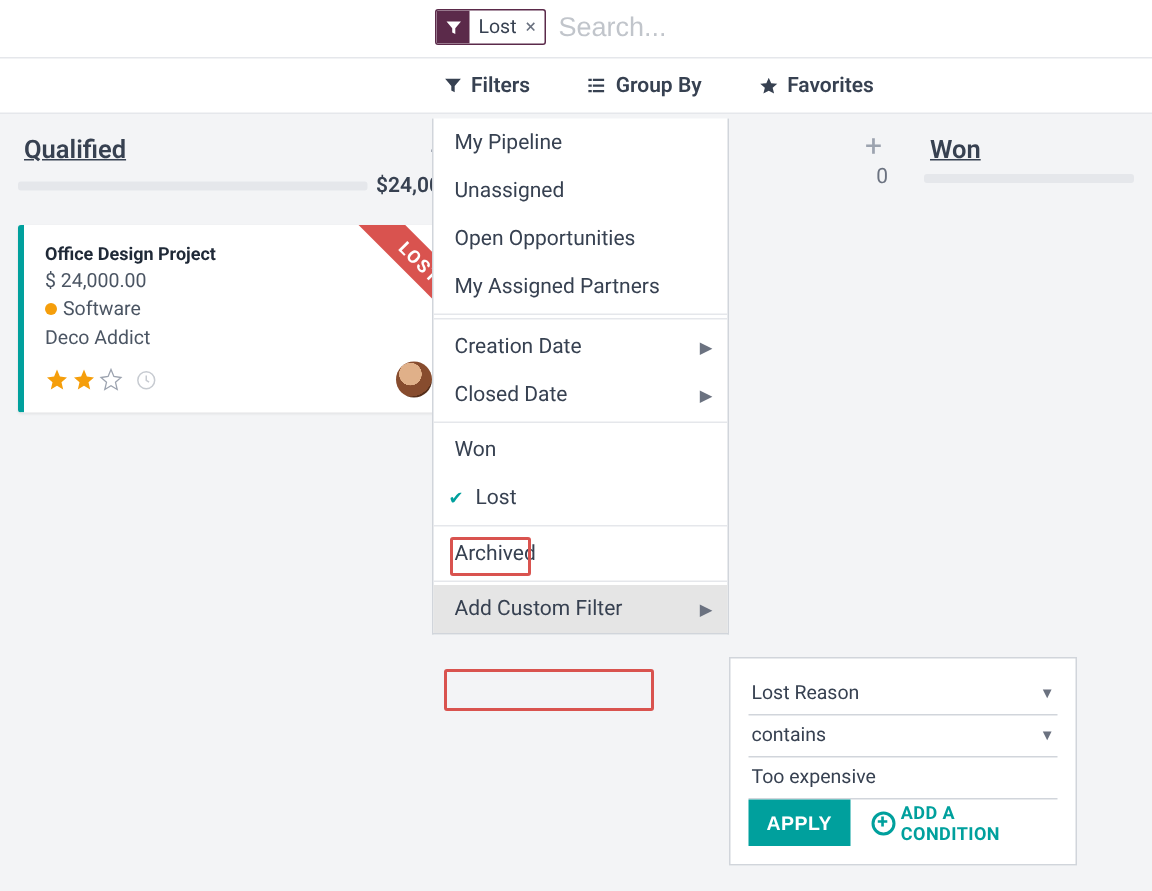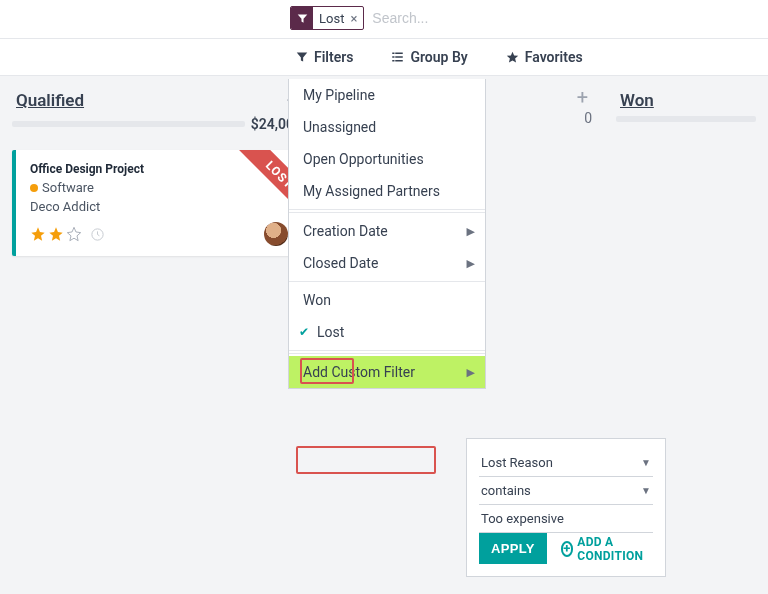--- a/index.html
+++ b/index.html
@@ -4,21 +4,21 @@
 <style>
   * { box-sizing: border-box; margin: 0; padding: 0; }
   body { font-family: -apple-system, BlinkMacSystemFont, "Segoe UI", Roboto, Helvetica, Arial, sans-serif; background: #fff; color: #374151; width: 768px; height: 594px; overflow: hidden; }
   
   
   .search-bar { display: flex; align-items: center; padding: 6px 0 8px 290px; border-bottom: 1px solid #e5e7eb; }
   .filter-pill { display: inline-flex; align-items: center; border: 1px solid #5b2a4a; border-radius: 2px; overflow: hidden; font-size: 13px; }
   .filter-pill .pill-icon { background:#5b2a4a; color:#fff; width:22px; height:22px; display:flex; align-items:center; justify-content:center; }
   .filter-pill .pill-label { padding: 2px 6px; color:#374151; }
   .filter-pill .pill-close { padding: 0 6px 0 0; color:#6b7280; cursor:pointer; }
-  .search-input { border:none; outline:none; margin-left:8px; font-size:14px; color:#374151; width:200px; }
+  .search-input { border:none; outline:none; margin-left:8px; font-size:18px; color:#374151; width:200px; }
   .search-input::placeholder { color:#c1c5cb; }
   
   
   .view-toolbar { position:absolute; top:82px; right:24px; display:flex; gap:6px; }
   .view-btn { width:28px; height:28px; display:flex; align-items:center; justify-content:center; border:1px solid transparent; border-radius:2px; color:#6b7280; cursor:pointer; }
   .view-btn.active { border-color:#d1d5db; background:#fff; }
   
   svg { display:block; }
   
   
@@ -54,27 +54,27 @@
   
   .ribbon { position:absolute; top:14px; right:-34px; transform:rotate(45deg); background:#d9534f; color:#fff; font-weight:700; font-size:12px; letter-spacing:1px; padding:4px 40px; }
   
   
   .dropdown { position:absolute; top:40px; left:288px; width:198px; background:#fff; border:1px solid #d1d5db; border-top:none; z-index:30; }
   .dd-item { position:relative; padding:8px 14px; font-size:14px; color:#374151; cursor:pointer; display:flex; align-items:center; }
   .dd-sep { height:1px; background:#e5e7eb; margin:2px 0; }
   .dd-item .chev { position:absolute; right:10px; color:#6b7280; font-size:11px; }
   .dd-item .check { position:absolute; left:10px; color:#00A09D; font-size:12px; }
   .dd-item.checked { padding-left:28px; }
-  .dd-item.highlight-row { background:#bef264; }
+  .dd-item.highlight-row { background:#e5e5e5; }
   .red-box { position:absolute; border:2px solid #d9534f; pointer-events:none; z-index:40; }
   .red-lost { top:358px; left:300px; width:54px; height:26px; border-radius:2px; }
   .red-custom { top:446px; left:296px; width:140px; height:28px; border-radius:2px; }
   
   
-  .flyout { position:absolute; top:438px; left:466px; width:200px; background:#fff; border:1px solid #d1d5db; padding:10px 12px 12px; z-index:25; }
+  .flyout { position:absolute; top:438px; left:486px; width:232px; background:#fff; border:1px solid #d1d5db; padding:10px 12px 12px; z-index:25; }
   .fly-line { display:flex; align-items:center; justify-content:space-between; border-bottom:1px solid #d1d5db; padding:6px 2px; font-size:13px; color:#374151; }
   .fly-line .caret { color:#6b7280; font-size:10px; }
   .fly-actions { display:flex; align-items:center; gap:14px; margin-top:0; }
   .btn-apply { background:#00A09D; color:#fff; font-weight:700; font-size:13px; padding:8px 12px; border:none; cursor:pointer; letter-spacing:0.3px; }
   .add-cond { color:#00A09D; font-weight:700; font-size:12px; display:flex; align-items:center; gap:4px; cursor:pointer; letter-spacing:0.3px; }
   .add-cond .plus { width:16px; height:16px; border:2px solid #00A09D; border-radius:50%; display:flex; align-items:center; justify-content:center; font-size:13px; line-height:1; }
   
   
   .col-mid { position:absolute; top:12px; left:480px; width:112px; }
   .col-mid .col-amt { font-weight:400; color:#6b7280; }
@@ -141,20 +141,23 @@
       </div>
     <div class="dd-sep"></div>
     <div class="dd-item">
         <span>Won</span>
       </div>
     <div class="dd-item checked">
         <span class="check">✔</span>
         <span>Lost</span>
       </div>
     <div class="dd-sep"></div>
+    <div class="dd-item">
+        <span>Archived</span>
+      </div>
     <div class="dd-sep"></div>
     <div class="dd-item highlight-row">
         <span>Add Custom Filter</span>
         <span class="chev">▶</span>
       </div>
   </div>
 </div>
 
 <div class="view-toolbar">
   <div class="view-btn active">
@@ -199,20 +202,21 @@
       <span class="col-add">+</span>
     </div>
     <div class="col-sub">
       <div class="col-bar"></div>
       <span class="col-amt">$24,000</span>
     </div>
 
     <div class="card">
       <div class="ribbon">LOST</div>
       <div class="card-title">Office Design Project</div>
+      <div class="card-line">$ 24,000.00</div>
       <div class="card-line"><span class="tag-dot"></span><span>Software</span></div>
       <div class="card-line">Deco Addict</div>
       <div class="card-footer">
         <div class="stars">
           <svg class="star filled" viewBox="0 0 24 24">
               <path d="M12 2l2.9 6.9L22 10l-5.5 4.8L18.2 22 12 18.3 5.8 22l1.7-7.2L2 10l7.1-1.1z"></path>
             </svg>
           <svg class="star filled" viewBox="0 0 24 24">
               <path d="M12 2l2.9 6.9L22 10l-5.5 4.8L18.2 22 12 18.3 5.8 22l1.7-7.2L2 10l7.1-1.1z"></path>
             </svg>

